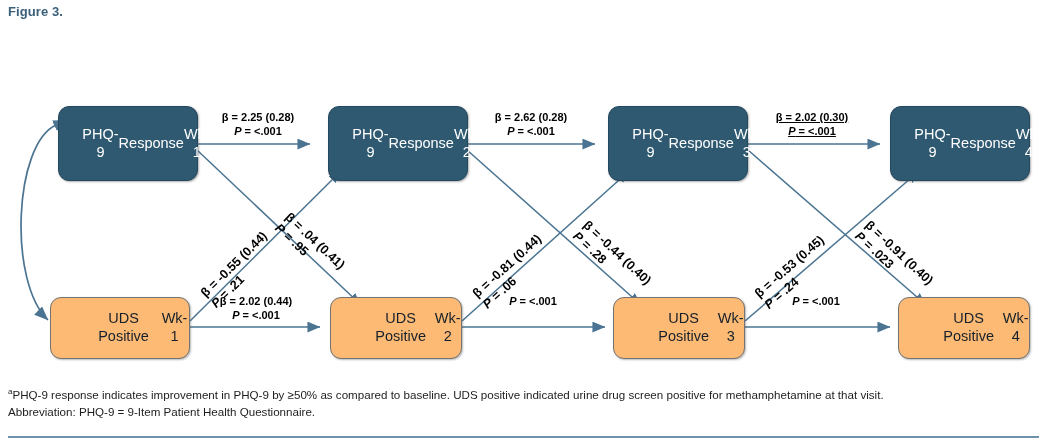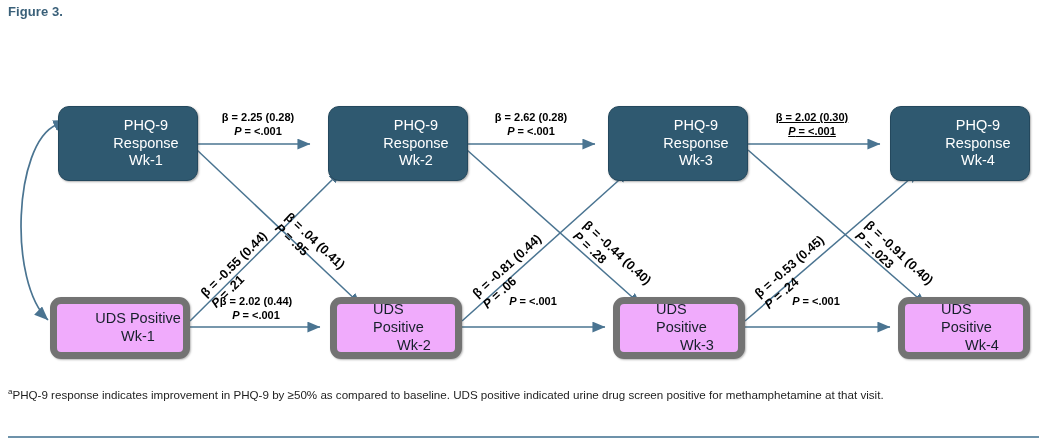--- a/index.html
+++ b/index.html
@@ -27,37 +27,37 @@
 
   .canvas{
     position:absolute;left:0;top:92px;width:1047px;height:290px;
   }
   .canvas svg{position:absolute;left:0;top:0;}
 
   .nodebox{
     position:absolute;
     box-sizing:border-box;
     border-radius:11px;
-    display:flex;flex-direction:column;
+    display:flex;flex-direction:row;
     align-items:center;justify-content:center;
-    text-align:left;
+    text-align:center;
     line-height:1.22;
     font-size:14.5px;
     z-index:3;
     padding-left:36px;
   }
   .nodebox.dark{
     background:#2f5970;
     border:1px solid #24485d;
     color:#ffffff;
     box-shadow:1px 1px 2px rgba(80,80,80,.45);
   }
   .nodebox.light{
-    background:#f0abfc;
-    border:7px solid #737373;
+    background:#fdba74;
+    border:1px solid #737373;
     color:#16202a;
     box-shadow:1px 1px 2px rgba(80,80,80,.4);
   }
   .nodebox span{display:block;}
 
   .edgelabel{
     position:absolute;
     color:#000000;
     font-size:11px;
     white-space:nowrap;
@@ -228,16 +228,17 @@
     </div>
     <div class="diaglabel" style="left:872px;top:126px;transform:rotate(43deg);">
       <span class="beta">β = -0.91 (0.40)</span>
       <span class="pv"><i>P</i> = .023</span>
     </div>
 
   </div>
 
   <div class="footnote">
     <sup>a</sup><span>PHQ-9 response indicates improvement in PHQ-9 by ≥50% as compared to baseline. UDS positive indicated urine drug screen positive for methamphetamine at that visit.</span>
+    <span class="l2">Abbreviation: PHQ-9 = 9-Item Patient Health Questionnaire.</span>
   </div>
 
   <div class="rule"></div>
 </div>
 
 </body></html>

